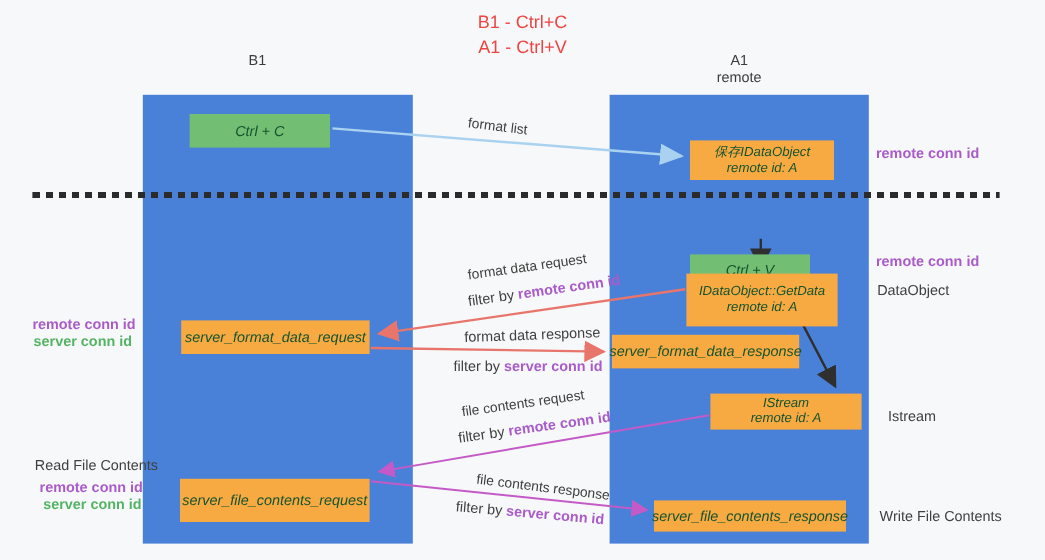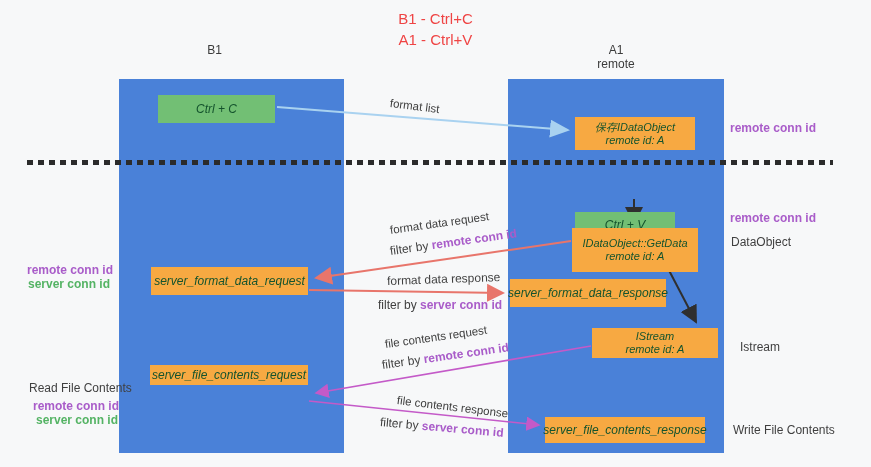--- a/index.html
+++ b/index.html
@@ -104,21 +104,21 @@
 
 <div class="abs node orange" style="left:510px;top:279px;width:156px;height:28px;">
   <div>server_format_data_response</div>
 </div>
 
 <div class="abs node orange two" style="left:592px;top:328px;width:126px;height:30px;">
   <div>IStream</div>
   <div>remote id: A</div>
 </div>
 
-<div class="abs node orange" style="left:150px;top:365px;width:158px;height:20px;">
+<div class="abs node orange" style="left:150px;top:399px;width:158px;height:36px;">
   <div>server_file_contents_request</div>
 </div>
 
 <div class="abs node orange" style="left:545px;top:417px;width:160px;height:26px;">
   <div>server_file_contents_response</div>
 </div>
 
 <div class="abs lbl sm" style="left:390px;top:97px;transform:rotate(7deg);">format list</div>
 
 <div class="abs lbl sm" style="left:390px;top:224px;transform:rotate(-8deg);">format data request</div>

